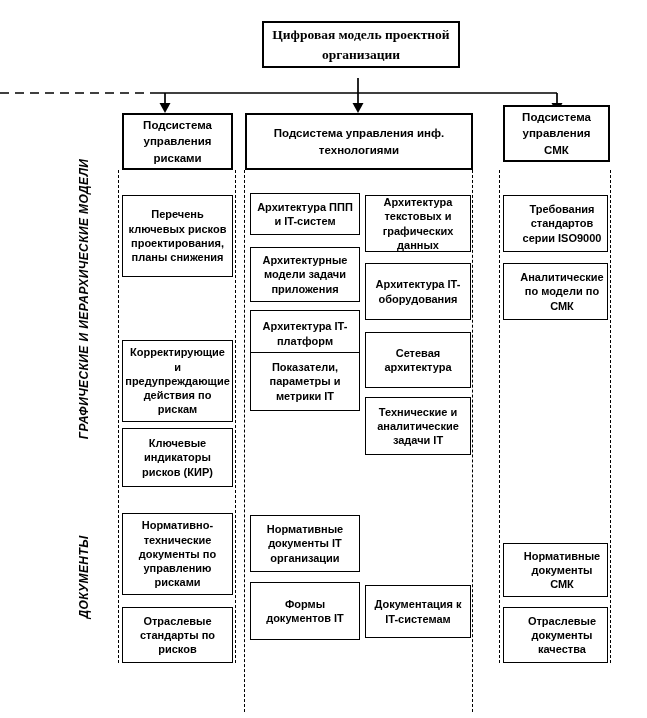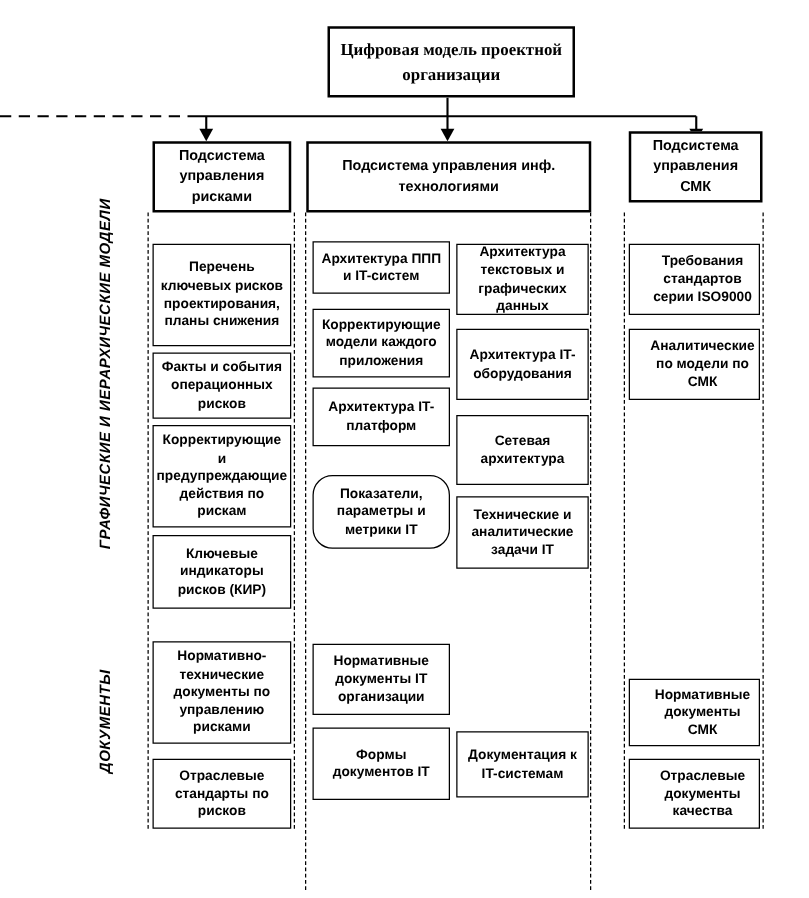--- a/index.html
+++ b/index.html
@@ -3,21 +3,21 @@
 <meta charset="utf-8">
 <style>
   html,body { margin:0; padding:0; background:#fff; }
   #canvas {
     position:relative; width:647px; height:718px; background:#ffffff;
     font-family:"Liberation Sans", sans-serif; color:#000; overflow:hidden;
   }
   svg.connectors { position:absolute; left:0; top:0; z-index:1; }
 
   .topbox {
-    position:absolute; left:262px; top:21px; width:198px; height:57px;
+    position:absolute; left:262px; top:21px; width:198px; height:47px;
     border:2.5px solid #000; background:#fff; box-sizing:border-box;
     display:flex; align-items:center; justify-content:center; text-align:center;
     font-family:"Liberation Serif", serif; font-weight:bold; font-size:13.5px;
     line-height:1.45; padding:2px 8px; z-index:3;
   }
 
   .header {
     position:absolute; border:2px solid #000; background:#fff; box-sizing:border-box;
     display:flex; align-items:center; justify-content:center; text-align:center;
     font-weight:bold; font-size:11.5px; line-height:1.45; padding:2px 4px; z-index:3;
@@ -82,30 +82,29 @@
 
   <div class="group" id="g1"></div>
   <div class="group" id="g2"></div>
   <div class="group" id="g3"></div>
 
   <div class="header" id="h1">Подсистема управления рисками</div>
   <div class="header" id="h2">Подсистема управления инф. технологиями</div>
   <div class="header" id="h3">Подсистема управления СМК</div>
 
   <div class="box c1" style="top:195px;height:82px;">Перечень ключевых рисков проектирования, планы снижения</div>
-  <div class="box c1" style="top:282px;height:53px;">Факты и события операционных рисков</div>
   <div class="box c1" style="top:340px;height:82px;">Корректирующие и предупреждающие действия по рискам</div>
   <div class="box c1" style="top:428px;height:59px;">Ключевые индикаторы рисков (КИР)</div>
   <div class="box c1" style="top:513px;height:82px;">Нормативно-технические документы по управлению рисками</div>
   <div class="box c1" style="top:607px;height:56px;">Отраслевые стандарты по рисков</div>
 
   <div class="box c2a" style="top:193px;height:42px;">Архитектура ППП и IT-систем</div>
-  <div class="box c2a" style="top:247px;height:55px;">Корректирующие модели каждого приложения</div>
+  <div class="box c2a" style="top:247px;height:55px;">Архитектурные модели задачи приложения</div>
   <div class="box c2a" style="top:310px;height:47px;">Архитектура IT-платформ</div>
-  <div class="box c2a" style="top:380px;height:59px;border-radius:16px;">Показатели, параметры и метрики IT</div>
+  <div class="box c2a" style="top:352px;height:59px;">Показатели, параметры и метрики IT</div>
   <div class="box c2a" style="top:515px;height:57px;">Нормативные документы IT организации</div>
   <div class="box c2a" style="top:582px;height:58px;">Формы документов IT</div>
 
   <div class="box c2b" style="top:195px;height:57px;">Архитектура текстовых и графических данных</div>
   <div class="box c2b" style="top:263px;height:57px;">Архитектура IT-оборудования</div>
   <div class="box c2b" style="top:332px;height:56px;">Сетевая архитектура</div>
   <div class="box c2b" style="top:397px;height:58px;">Технические и аналитические задачи IT</div>
   <div class="box c2b" style="top:585px;height:53px;">Документация к IT-системам</div>
 
   <div class="box c3" style="top:195px;height:57px;">Требования стандартов серии ISO9000</div>

